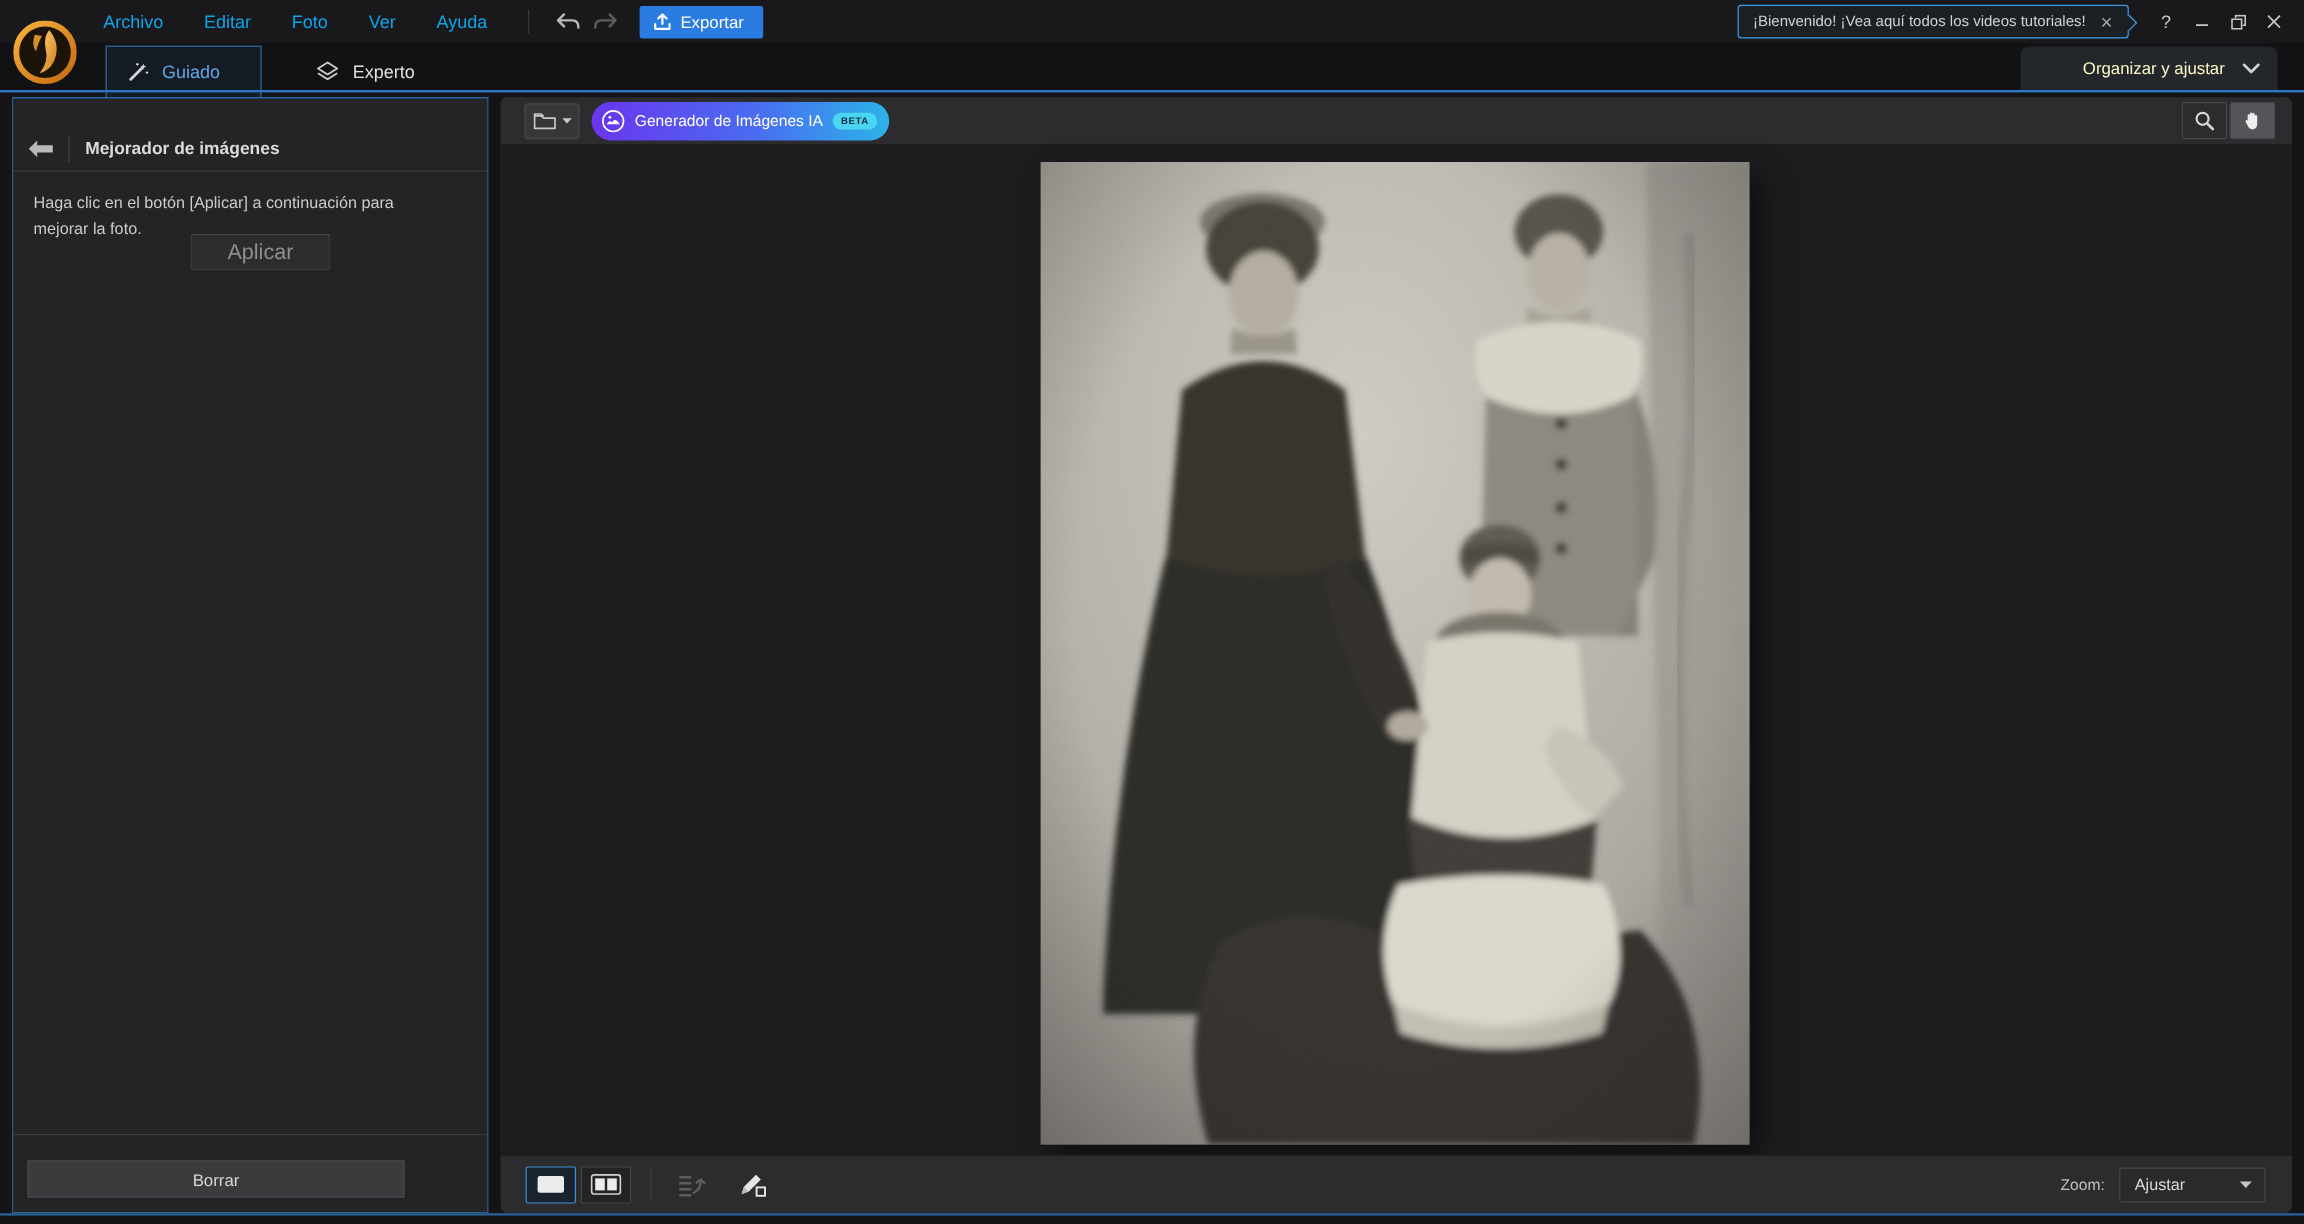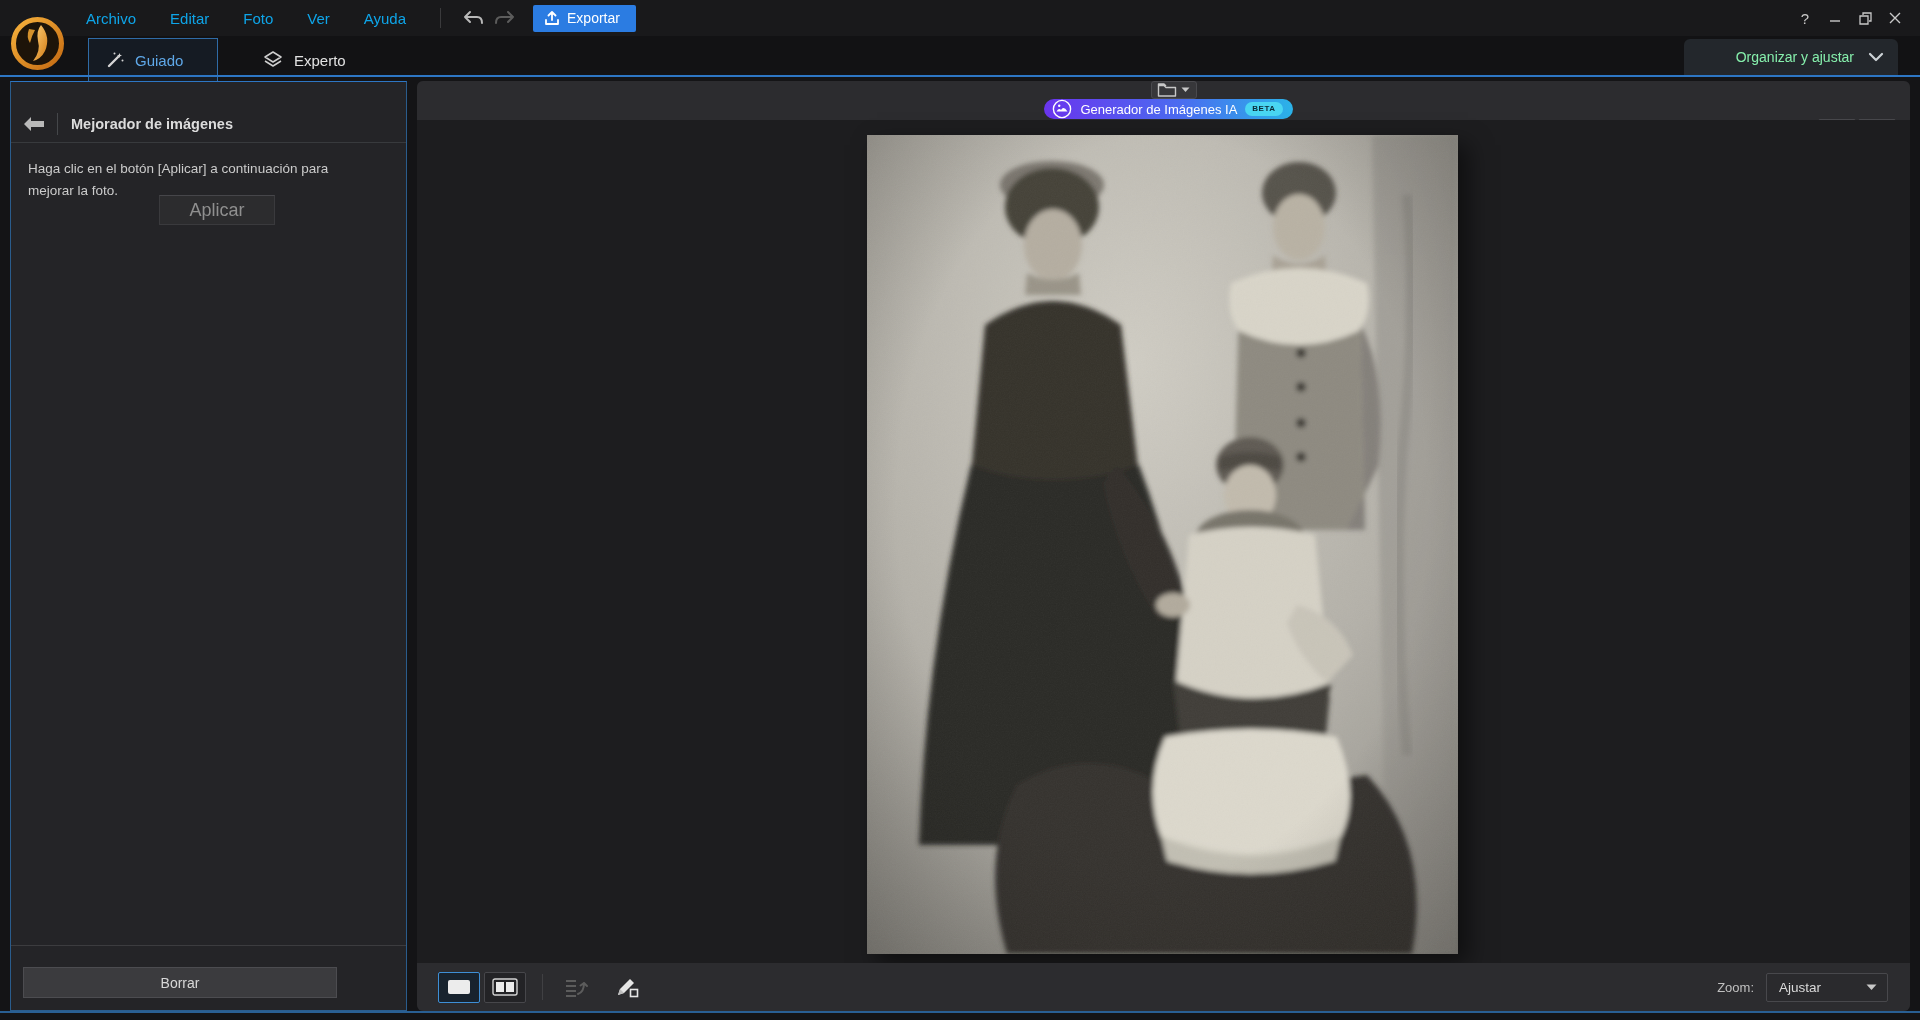--- a/index.html
+++ b/index.html
@@ -54,21 +54,21 @@
   }
   .tab-guided {
     left:88px; width:130px; border:1px solid #2f6ba6; background:rgba(38,70,104,0.18);
   }
   .tab-guided .tab-label { color:#5fa8e8; font-size:15px; }
   .tab-expert { left:246px; }
   .tab-expert .tab-label { color:#e2e2e2; font-size:15px; }
   .organize-btn {
     position:absolute; right:22px; top:3px; height:36px; padding:0 14px 0 52px;
     background:#23272c; border:none; border-radius:6px 6px 0 0; display:flex; align-items:center; gap:14px;
-    color:#86efac; font-size:14px; cursor:pointer; font-family:"Liberation Sans", sans-serif;
+    color:#fef9c3; font-size:14px; cursor:pointer; font-family:"Liberation Sans", sans-serif;
   }
 
   
   .left-panel {
     position:absolute; left:10px; top:81px; width:397px; height:930px;
     background:#242427; border:1px solid #2a5c8c; border-top-color:#2d76c4;
   }
   .panel-header { position:relative; height:37px; border-bottom:1px solid #383a3d; display:flex; align-items:center;margin-top:24px; }
   .back-btn { width:46px; height:36px; }
   .panel-vsep { width:1px; height:22px; background:#45474a; }
@@ -88,21 +88,21 @@
     font-family:"Liberation Sans", sans-serif;
   }
 
   
   .main-panel {
     position:absolute; left:417px; top:81px; width:1493px; height:930px;
     background:#1e1e20; border-radius:6px; overflow:hidden;
   }
   .content-toolbar {
     position:absolute; left:0; top:0; width:100%; height:39px; background:#2c2c2f;
-    display:flex; align-items:center;flex-direction:column;
+    display:flex; align-items:center;
   }
   .folder-btn {
     margin-left:20px; width:46px; height:30px; background:#37373a; border:1px solid #4a4a4e; border-radius:3px;
     display:flex; align-items:center; justify-content:center; gap:4px; cursor:pointer;
   }
   .ai-btn {
     margin-left:10px; height:32px; padding:0 10px 0 8px; border:none; border-radius:16px;
     background:linear-gradient(90deg,#6a35ee 0%, #4a6cf0 55%, #2bb3e8 100%);
     display:flex; align-items:center; gap:8px; cursor:pointer; color:#fff; font-size:13px;
     font-family:"Liberation Sans", sans-serif;
@@ -179,20 +179,27 @@
     <button class="export-btn">
       <span>
         <svg class="glyph" width="14" height="15" viewBox="0 0 14 15">
             <path d="M7 1 L7 9 M3.5 4.5 L7 1 L10.5 4.5 M1 9 V13 H13 V9" fill="none" stroke="#fff" stroke-width="1.8" stroke-linecap="round" stroke-linejoin="round"></path>
           </svg>
       </span>
       <span>Exportar</span>
     </button>
 
     <div class="tb-right">
+      <div class="welcome-tip">
+        <span class="tip-text">¡Bienvenido! ¡Vea aquí todos los videos tutoriales!</span>
+        <button class="tip-close">
+          <span>✕</span>
+        </button>
+        <div class="tip-pointer"></div>
+      </div>
       <button class="icon-btn win-btn help-btn">
         <span>?</span>
       </button>
       <button class="icon-btn win-btn">
         <span>
           <svg class="glyph" width="12" height="12" viewBox="0 0 12 12">
               <path d="M1 9 H11" stroke="#c9c9c9" stroke-width="1.4"></path>
             </svg>
         </span>
       </button>

